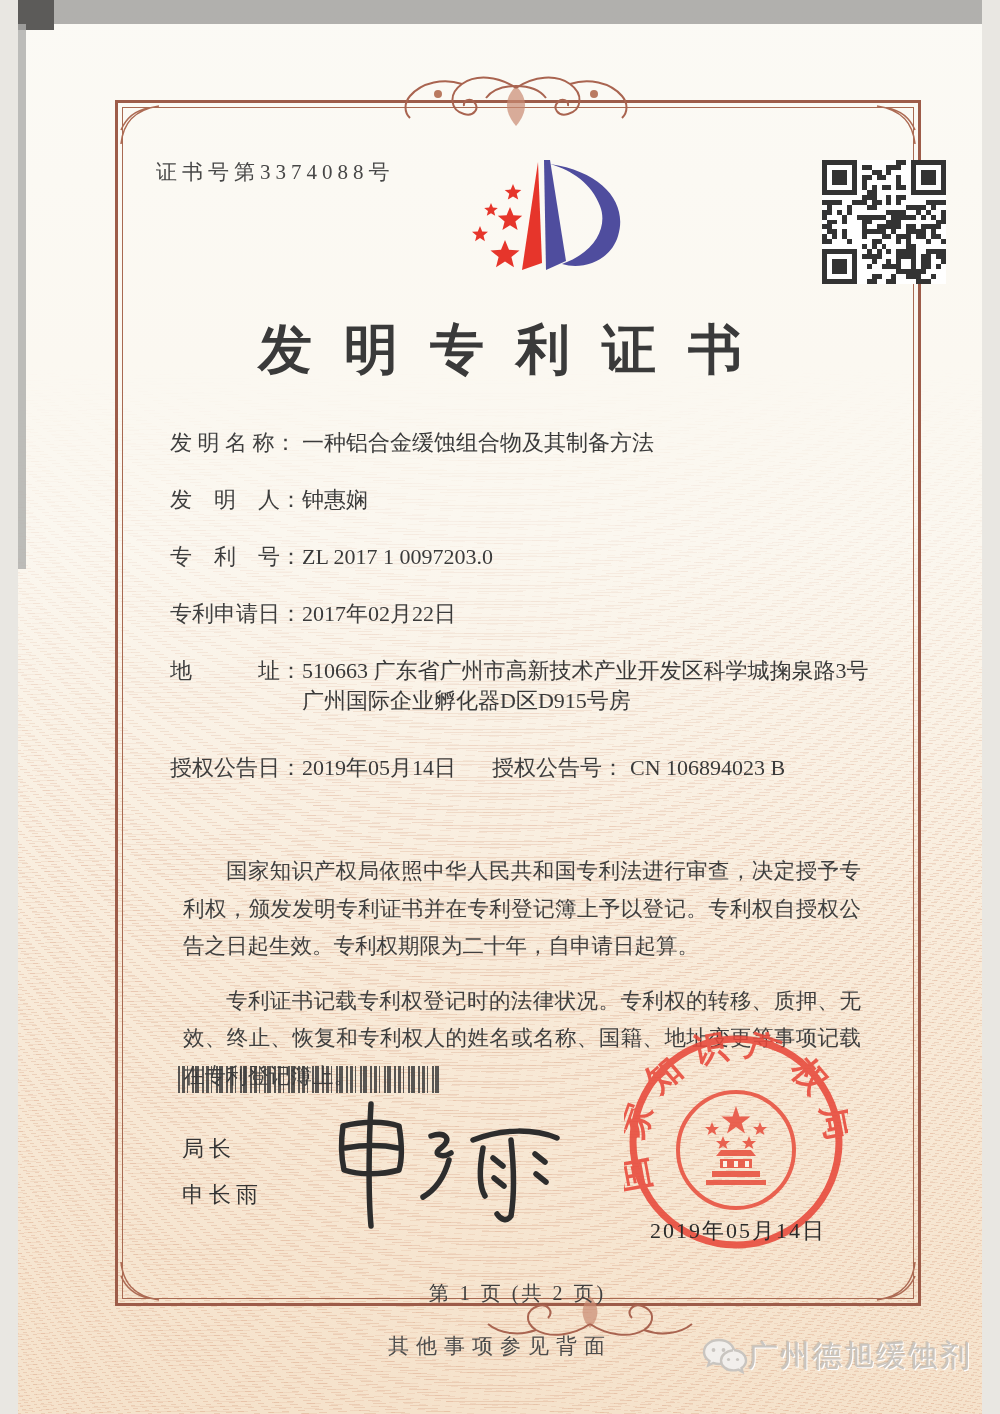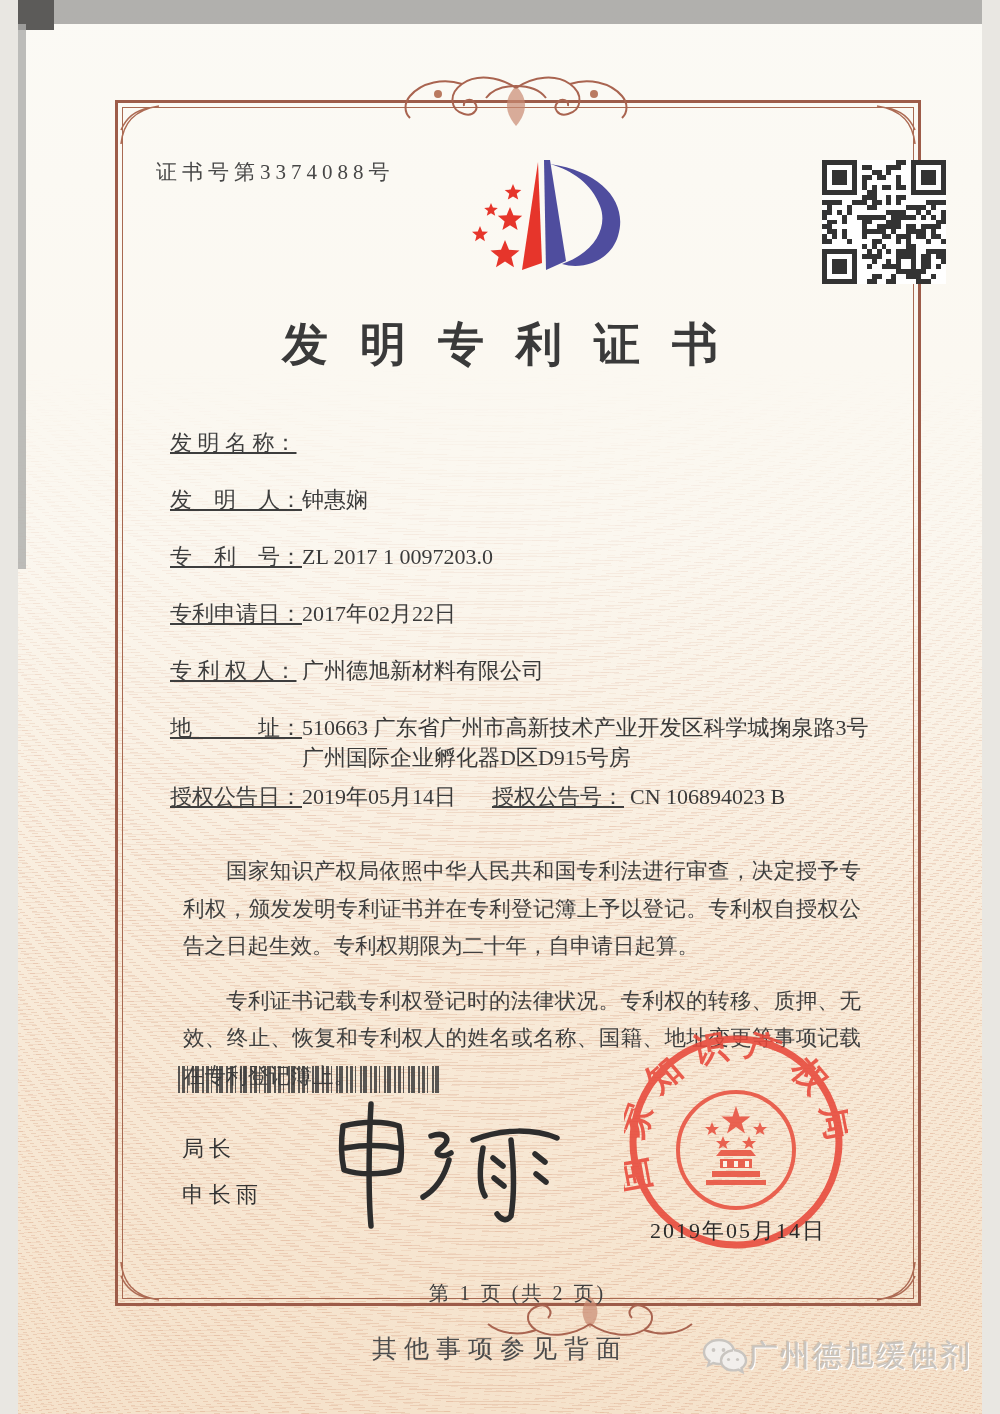--- a/index.html
+++ b/index.html
@@ -21,47 +21,47 @@
   .scan-corner{position:absolute;left:0;top:0;width:36px;height:30px;background:#5c5b59;}
   .scan-left{position:absolute;left:0;top:24px;width:8px;height:545px;background:#adacaa;opacity:.8;}
   
   .frame-outer{position:absolute;left:97px;top:100px;width:806px;height:1206px;border:3px solid #9d5c49;z-index:1;}
   .frame-inner{position:absolute;inset:4px;border:1px solid #a86951;}
   .ornament{position:absolute;z-index:2;color:#a96450;}
   .content{position:absolute;inset:0;z-index:3;}
   .cert-no{position:absolute;left:138px;top:158px;font-size:21px;letter-spacing:5px;color:#474747;}
   .logo{position:absolute;left:440px;top:154px;width:200px;height:142px;}
   .qr{position:absolute;left:804px;top:160px;width:124px;height:124px;}
-  .title{position:absolute;left:0;right:0;top:314px;text-align:center;font-size:46px;font-weight:600;
+  .title{position:absolute;left:0;right:0;top:314px;text-align:center;font-size:54px;font-weight:600;
          letter-spacing:32px;text-indent:32px;color:#3a3a3a;}
   .fields{position:absolute;left:152px;top:428px;width:706px;font-size:22px;line-height:30px;}
   .field{display:flex;margin-bottom:27px;}
-  .flabel{flex:0 0 132px;white-space:nowrap;color:#3e3e3e;text-decoration:underline;}
+  .flabel{flex:0 0 132px;white-space:nowrap;color:#3e3e3e;}
   .fvalue{flex:1;color:#3a3a3a;}
   .field.address{margin-bottom:9px;}
   .auth-row{display:flex;}
-  .auth-row .field{margin-bottom:0;}
+  .auth-row .field{margin-bottom:0;margin-top:28px;}
   .auth-row .field.right{margin-left:36px;}
   .auth-row .right .flabel{flex-basis:138px;}
   .paras{position:absolute;left:148px;top:836px;width:712px;font-size:21.5px;line-height:37.5px;
          text-align:justify;color:#3f3f3f;}
   .paras p{margin:17px;text-indent:2em;}
   .barcode{position:absolute;left:160px;top:1066px;width:264px;height:27px;opacity:.85;
     background:repeating-linear-gradient(90deg,
       #3c3c3c 0 2px,transparent 2px 4px,#3c3c3c 4px 7px,transparent 7px 9px,
       #3c3c3c 9px 10px,transparent 10px 14px,#3c3c3c 14px 16px,transparent 16px 17px,
       #3c3c3c 17px 21px,transparent 21px 24px);}
   .officer-title{position:absolute;left:164px;top:1134px;font-size:22px;letter-spacing:5px;color:#353535;}
   .officer-name{position:absolute;left:164px;top:1180px;font-size:22px;letter-spacing:5px;color:#353535;}
   .signature{position:absolute;left:295px;top:1098px;width:250px;height:138px;}
   .seal{position:absolute;left:606px;top:1030px;width:224px;height:224px;z-index:4;}
   .seal-date{position:absolute;left:632px;top:1216px;font-size:22px;letter-spacing:2px;color:#2b2b2b;z-index:5;}
   .pagination{position:absolute;left:0;right:0;top:1280px;text-align:center;font-size:20px;
               letter-spacing:3px;color:#3f3f3f;padding-left:35px;}
-  .back-note{position:absolute;left:0;right:0;top:1332px;text-align:center;font-size:25px;
+  .back-note{position:absolute;left:0;right:0;top:1332px;text-align:center;font-size:21px;
              letter-spacing:7px;color:#4c4c4c;}
   .watermark{position:absolute;right:10px;top:1336px;display:flex;align-items:center;gap:0;z-index:5;}
   .watermark .wm-text{font-size:30px;letter-spacing:2px;color:#c9c5c0;
       text-shadow:1px 1px 0 #ffffff, -1px -1px 0 rgba(150,140,130,.35);
       font-family:"Liberation Sans","DejaVu Sans",sans-serif;}
 </style>
 </head>
 <body>
 
 <div class="page">
@@ -344,36 +344,33 @@
         <rect x="0" y="18" width="7" height="7" fill="#333"></rect>
     <rect x="1" y="19" width="5" height="5" fill="#fff"></rect>
     <rect x="2" y="20" width="3" height="3" fill="#333"></rect>
       </svg>
 
     <div class="title">发明专利证书</div>
 
     <div class="fields">
       <div class="field">
         <span class="flabel">发 明 名 称：</span>
+        <span class="fvalue">一种铝合金缓蚀组合物及其制备方法</span>
       </div>
       <div class="field">
         <span class="flabel">发　明　人：</span>
         <span class="fvalue">钟惠娴</span>
       </div>
       <div class="field">
         <span class="flabel">专　利　号：</span>
         <span class="fvalue">ZL 2017 1 0097203.0</span>
       </div>
       <div class="field">
         <span class="flabel">专利申请日：</span>
         <span class="fvalue">2017年02月22日</span>
-      </div>
-      <div class="field">
-        <span class="flabel">专 利 权 人：</span>
-        <span class="fvalue">广州德旭新材料有限公司</span>
       </div>
       <div class="field address">
         <span class="flabel">地　　　址：</span>
         <span class="fvalue">510663 广东省广州市高新技术产业开发区科学城掬泉路3号广州国际企业孵化器D区D915号房</span>
       </div>
       <div class="auth-row">
         <div class="field">
           <span class="flabel">授权公告日：</span>
           <span class="fvalue">2019年05月14日</span>
         </div>

